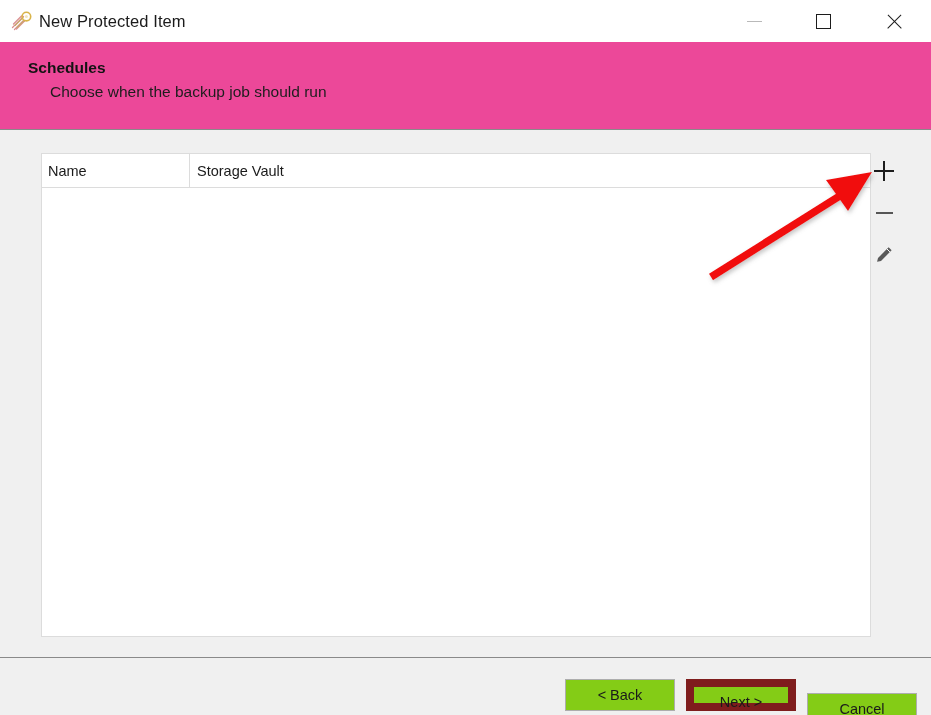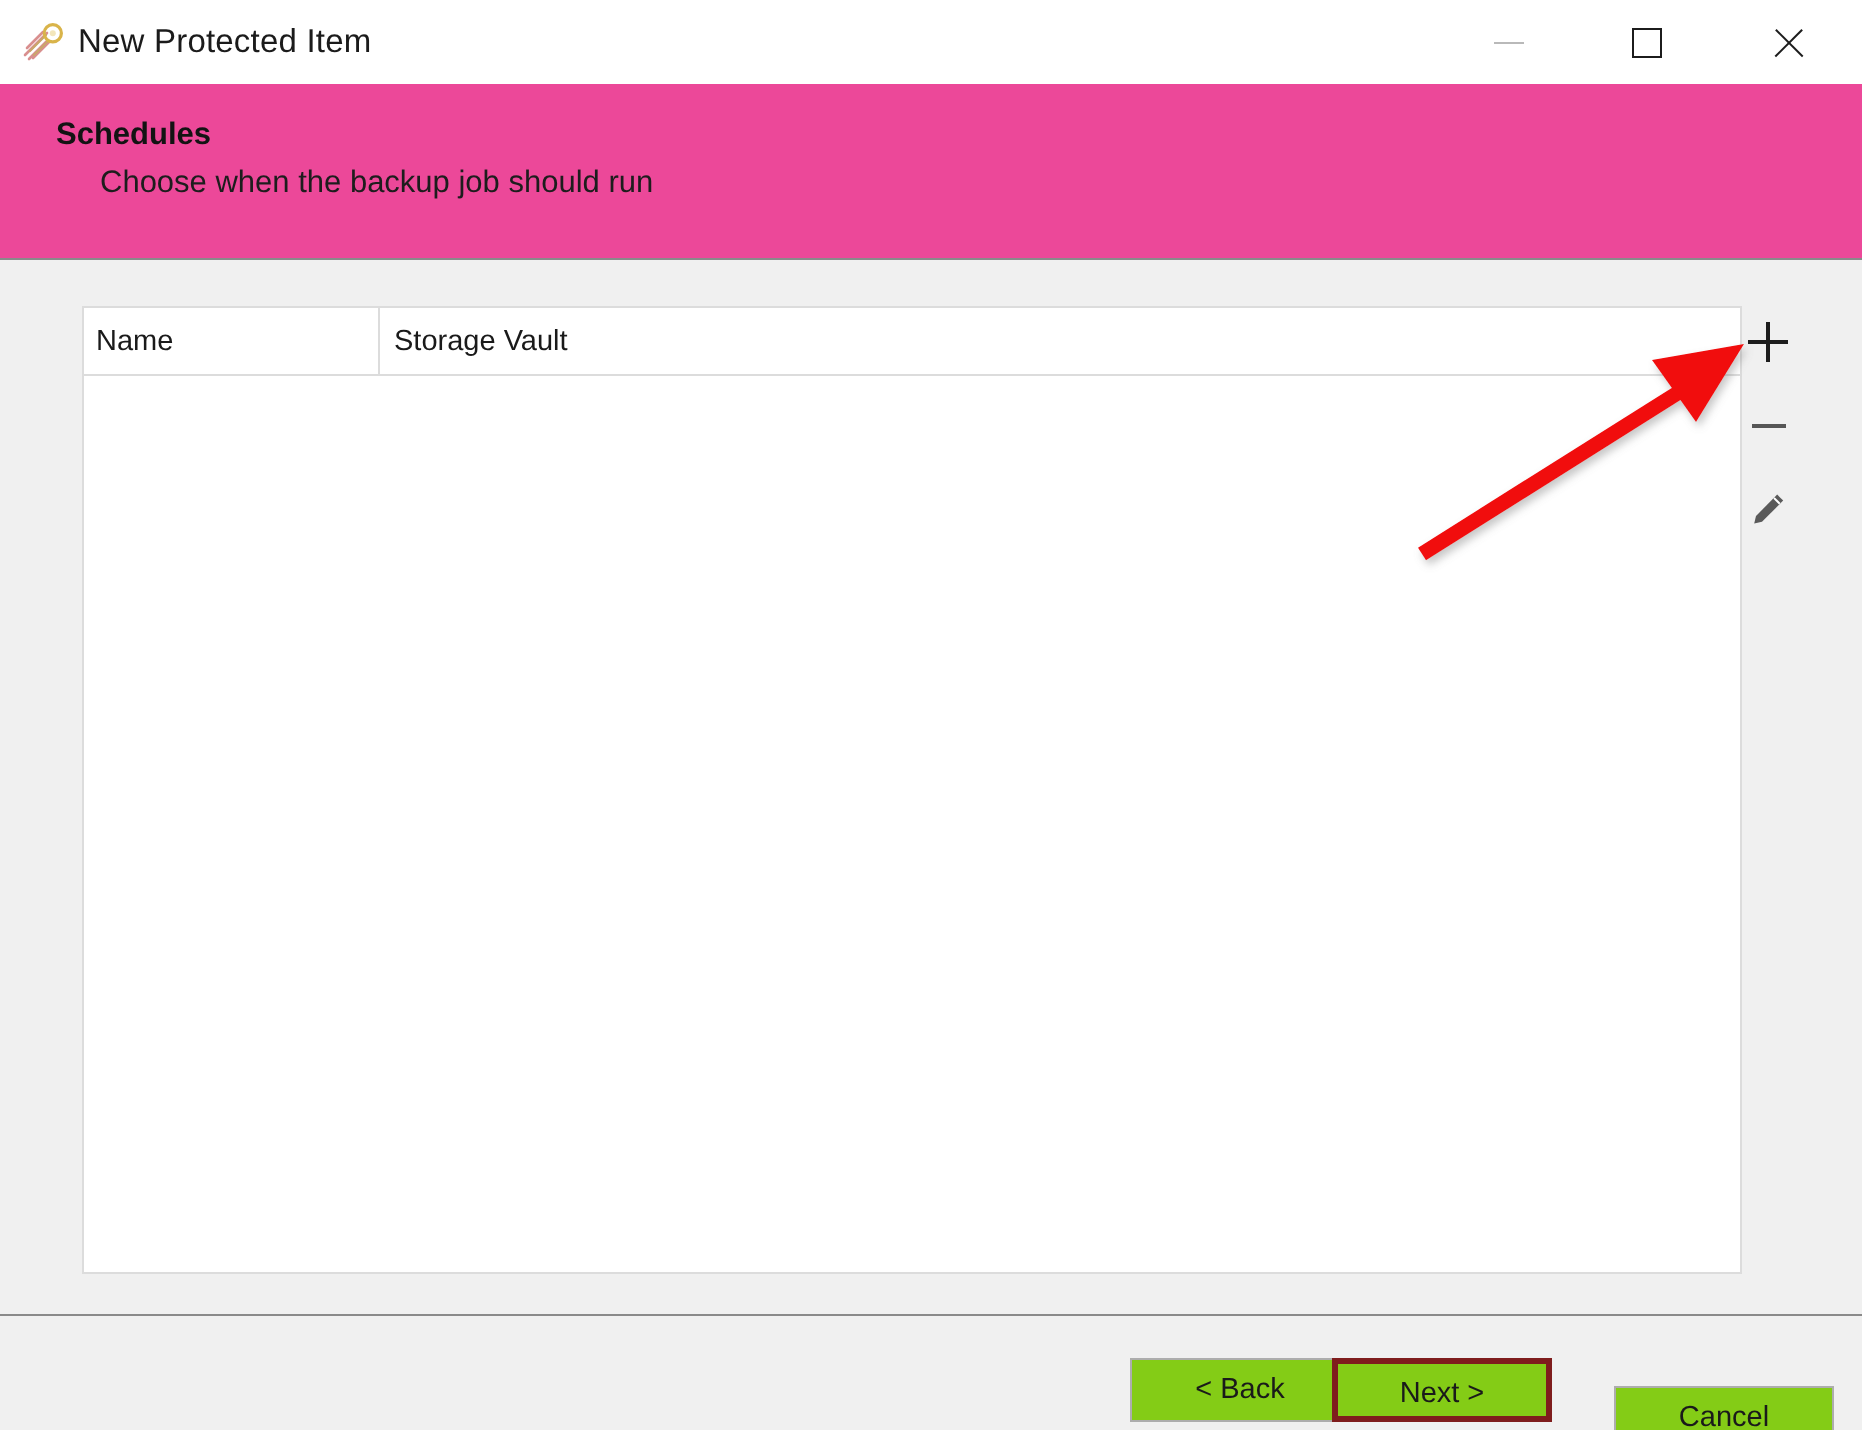--- a/index.html
+++ b/index.html
@@ -242,21 +242,21 @@
     border: 1px solid #adadad;
     box-sizing: border-box;
     font-family: "Liberation Sans", sans-serif;
     font-size: 14.5px;
     color: #1a1a1a;
     padding: 0;
     line-height: 30px;
     text-align: center;
   }
   .btn-back   { left: 565px; }
-  .btn-next   { left: 666px; border: 3px solid #7f1d1d; }
+  .btn-next   { left: 686px; border: 8px solid #7f1d1d; }
   .btn-cancel { left: 807px; margin-top: 14px; }
 
   
   .annotation-arrow {
     position: absolute;
     left: 0; top: 0;
     width: 931px;
     height: 715px;
     pointer-events: none;
   }

